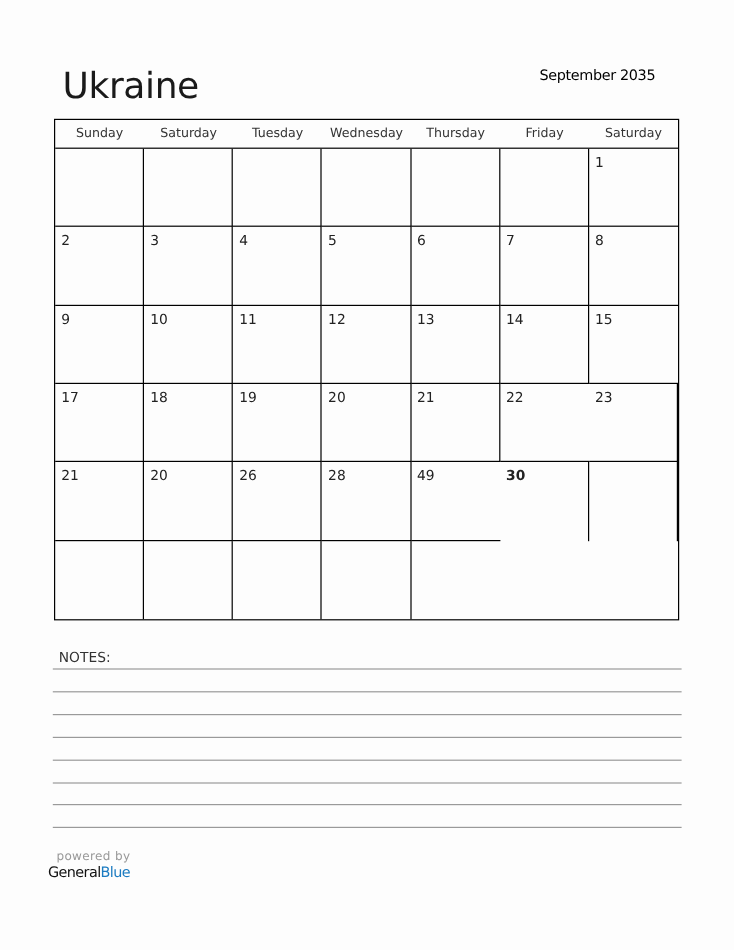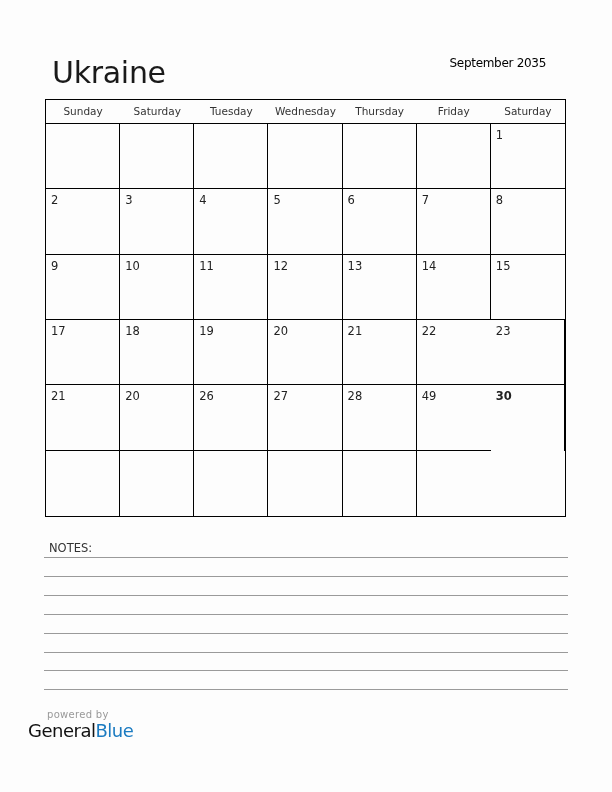--- a/index.html
+++ b/index.html
@@ -10,21 +10,21 @@
   .hdr { position:absolute; left:0; top:0; width:100%; height:24px; border-bottom:1.5px solid #000; box-sizing:border-box; display:flex; }
   .hdr div { flex:1; text-align:center; font-size:10.5px; line-height:23px; color:#333; }
   .grid { position:absolute; left:0; top:24px; width:100%; height:392px; display:grid; grid-template-columns:repeat(7,1fr); grid-template-rows:repeat(6,1fr); }
   .cell { border-right:1.5px solid #000; border-bottom:1.5px solid #000; box-sizing:border-box; position:relative; }
   .cell.lastcol { border-right:none; }
   .cell.lastrow { border-bottom:none;font-weight:bold; }
   .cell span { position:absolute; left:5px; top:4px; font-size:11.5px; color:#222; }
   .notes-label { position:absolute; left:49px; top:541px; font-size:11.5px; color:#333; }
   .nl { position:absolute; left:44px; width:524px; height:0; border-top:1.3px solid #9a9a9a; }
   .powered { position:absolute; left:47px; top:709px; font-size:10px; color:#999; letter-spacing:0.3px; }
-  .brand { position:absolute; left:28px; top:720px; font-size:18px; letter-spacing:-0.5px; }
+  .brand { position:absolute; left:40px; top:720px; font-size:12px; letter-spacing:-0.5px; }
   .brand .g { color:#111; }
   .brand .b { color:#1b7bc1; }
 </style>
 </head>
 <body>
 
 <div class="country">Ukraine</div>
 <div class="month">September 2035</div>
 
 <div class="cal">
@@ -113,23 +113,20 @@
       <div class="cell">
         <span>21</span>
       </div>
       <div class="cell">
         <span>20</span>
       </div>
       <div class="cell">
         <span>26</span>
       </div>
       <div class="cell">
-        <span>27</span>
-      </div>
-      <div class="cell">
         <span>28</span>
       </div>
       <div class="cell lastcol">
         <span>49</span>
       </div>
       <div class="cell lastrow">
         <span>30</span>
       </div>
       <div class="cell lastrow"></div>
       <div class="cell lastrow"></div>

